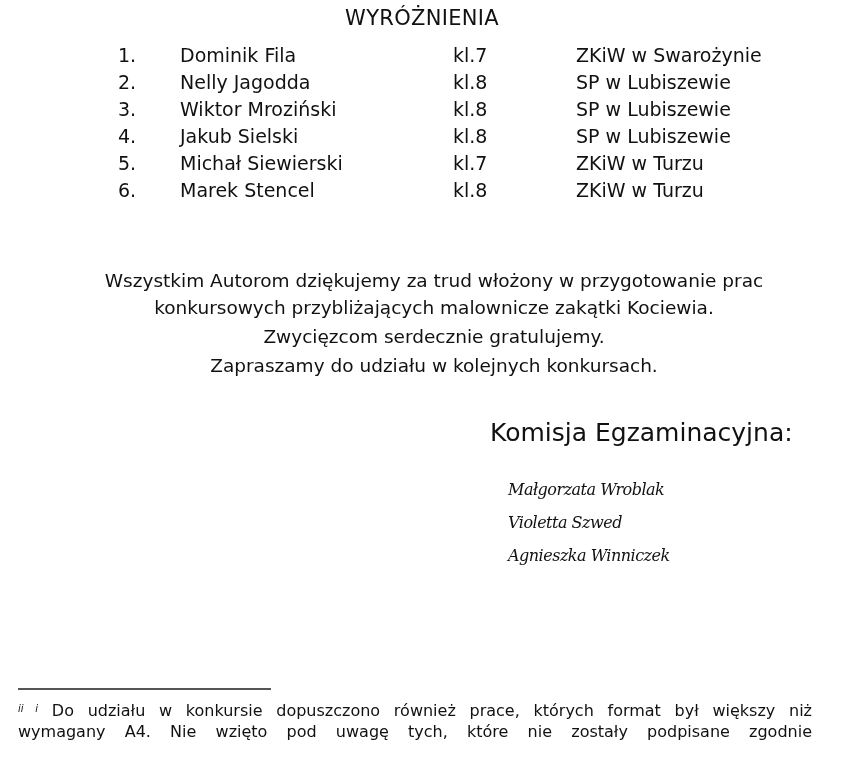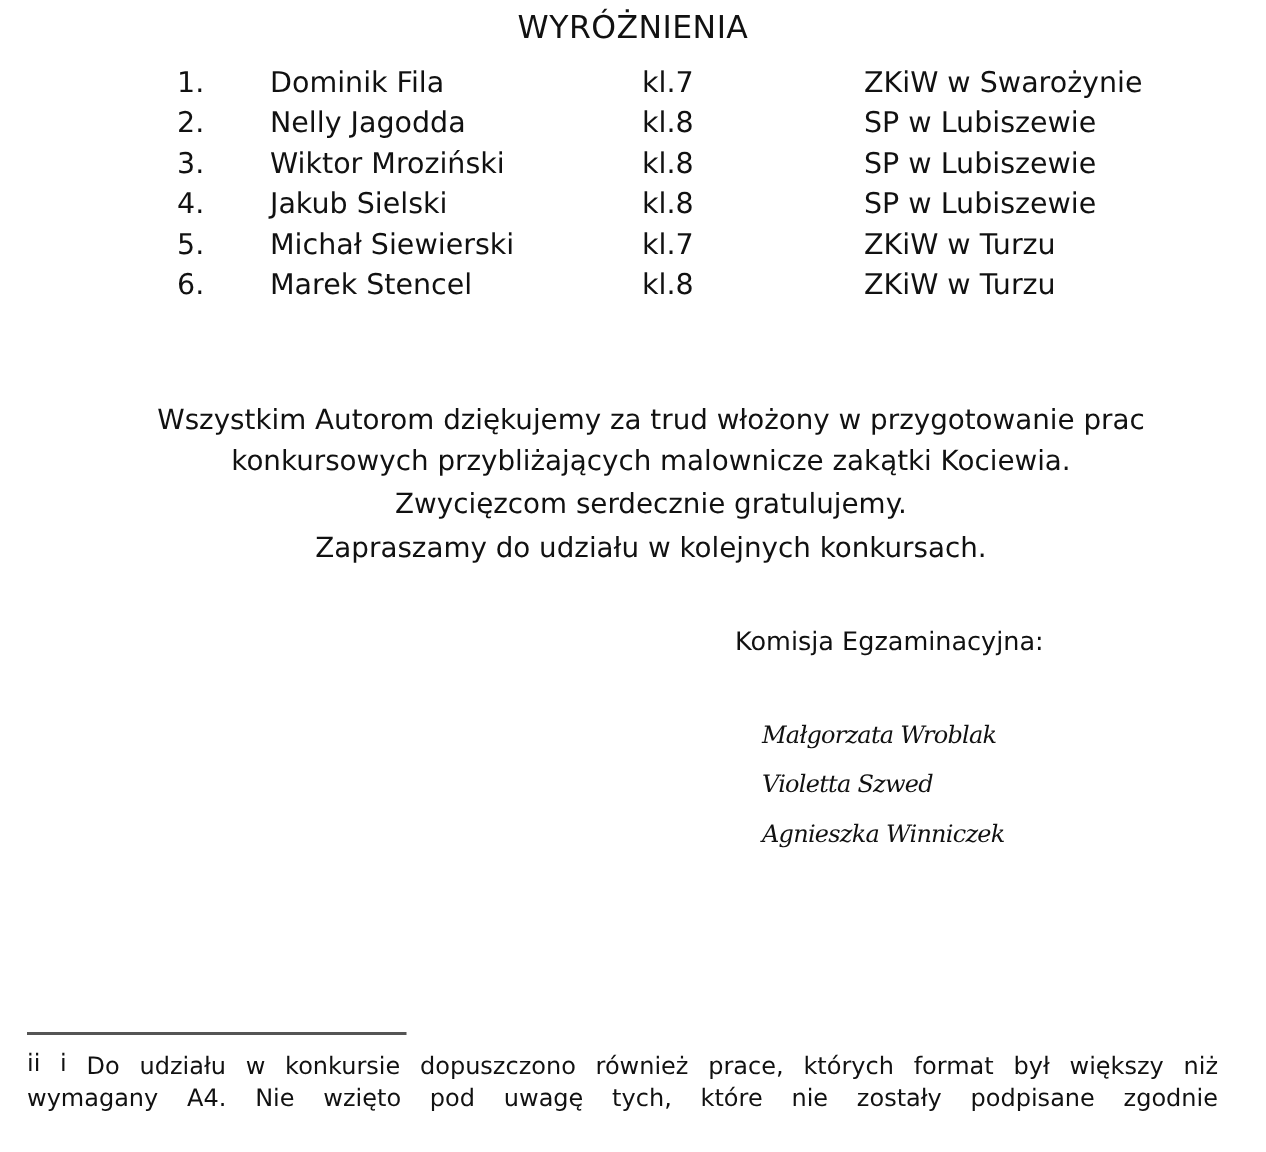--- a/index.html
+++ b/index.html
@@ -2,28 +2,28 @@
 <html><head>
   <meta charset="utf-8">
   <style>
     html, body { margin:0; padding:0; background:#ffffff; }
     body { width:844px; height:768px; position:relative; overflow:hidden; color:#111; font-family:"DejaVu Sans", sans-serif; }
     .title { position:absolute; left:0; width:844px; top:6px; text-align:center; font-weight:normal; font-size:21px; letter-spacing:0.3px; }
     .row { position:absolute; left:0; height:27px; font-size:19px; line-height:27px; }
     .row span { position:absolute; white-space:nowrap; }
     .c-num { left:118px; }
     .c-name { left:180px; }
-    .c-class { left:428px;text-align:center; }
+    .c-class { left:453px;text-align:center; }
     .c-school { left:576px; }
     .para { position:absolute; left:0; width:844px; text-align:center; font-size:18.5px; white-space:nowrap;padding-left:12px; }
-    .commission { position:absolute; left:490px; top:418px; font-size:17px; }
+    .commission { position:absolute; left:490px; top:418px; font-size:25px; }
     .sig { position:absolute; left:508px; font-family:"DejaVu Serif", serif; font-style:italic; font-size:16px; letter-spacing:-0.5px; }
     .fn-rule { position:absolute; left:18px; top:688px; width:253px; height:2px; background:#555; }
     .footnote { position:absolute; left:18px; top:700px; width:794px; font-size:16px; line-height:21px; text-align:justify; }
-    .footnote .sup { font-size:16px; vertical-align:top; position:relative; top:-2px; }
+    .footnote .sup { font-size:10px; vertical-align:top; position:relative; top:-2px;font-style:italic; }
     .fn-line { display:block; text-align:justify; text-align-last:justify; }
     .fn-last { display:block; text-align:left; }
   </style>
 </head>
 <body>
 
 <div class="title">WYRÓŻNIENIA</div>
 
 <div>
   <div class="row" style="top:42px">

